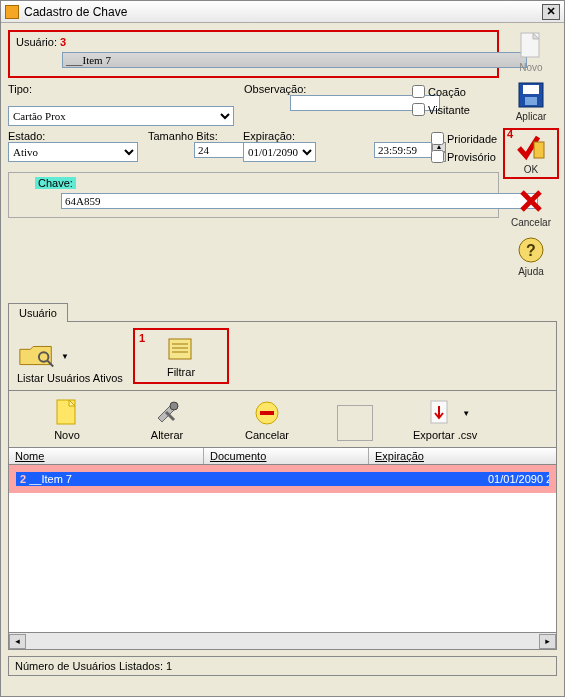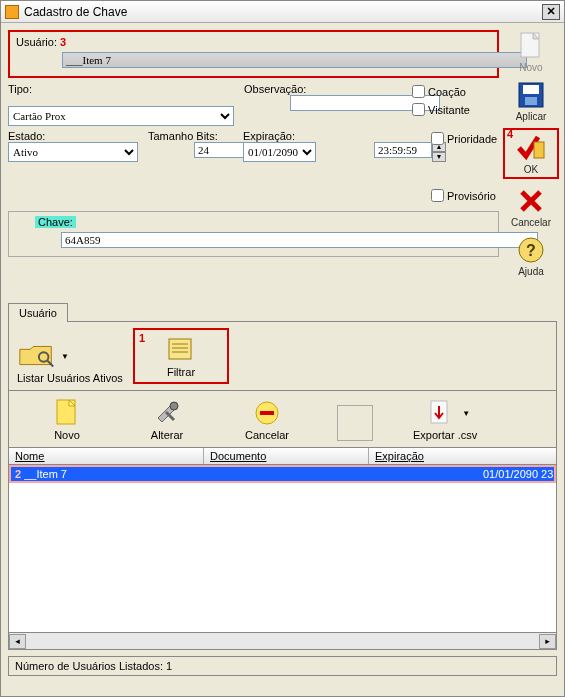--- a/index.html
+++ b/index.html
@@ -34,21 +34,21 @@
 .tbtn .ic2 { width: 40px; height: 32px; display: flex; align-items: center; justify-content: center; }
 .tbtn.wide { min-width: 110px; align-items: flex-start; }
 .tbtn.wide .inner { display: flex; align-items: center; gap: 3px; }
 .filtrar-wrap { border: 2px solid #d40000; padding: 4px 16px; margin-left: 6px; position: relative; }
 .filtrar-wrap .num { position: absolute; top: 2px; left: 4px; color: #d40000; font-weight: bold; font-size: 11px; }
 .dropbtn { width: 10px; height: 10px; font-size: 8px; display: inline-flex; align-items: center; justify-content: center; }
 .table-hdr { display: flex; background: linear-gradient(#fff, #e5e5e5); border: 1px solid #888; border-top: none; text-decoration: underline; }
 .th { padding: 2px 6px; font-size: 11px; border-right: 1px solid #aaa; text-decoration: underline; cursor: pointer; }
 .th.nome { width: 195px; } .th.doc { width: 165px; } .th.mat { width: 108px; } .th.exp { flex: 1; border-right: none; }
 .tablebody { background: #fff; border: 1px solid #888; border-top: none; height: 168px; overflow: auto; }
-.trow { display: flex; background: #1b60ff; color: #fff; border: 2px solid #fca5a5; font-size: 11px; }
+.trow { display: flex; background: #1b60ff; color: #fff; border: 7px solid #fca5a5; font-size: 11px; }
 .td { padding: 1px 4px; white-space: nowrap; overflow: hidden; }
 .td.nome { width: 195px; } .td.doc { width: 165px; } .td.mat { width: 108px; } .td.exp { flex: 1; text-align: right; }
 .hscroll { height: 17px; border: 1px solid #888; border-top: none; background: #e8e8e8; display: flex; align-items: center; }
 .hscroll .arr { width: 17px; height: 15px; background: #ddd; border: 1px solid #999; text-align: center; font-size: 9px; line-height: 13px; cursor: pointer; }
 .hscroll .track { flex: 1; height: 15px; }
 .status { border: 1px solid #888; margin-top: 6px; padding: 3px 6px; font-size: 11px; background: #ece9d8; }
 .chave-group { border: 1px solid #aaa; padding: 4px 6px 8px; margin-top: 4px; }
 .grey { color: #888; }
 </style>
 </head>
@@ -108,21 +108,21 @@
               <select class="input-sel" style="width:95px;"><option>01/01/2090</option></select>
               <div style="display:flex;">
                 <input class="input-txt" style="width: 58px;" value="23:59:59">
                 <div style="display:flex;flex-direction:column;">
                   <div style="width:14px;height:10px;border:1px solid #888;background:#ddd;font-size:7px;text-align:center;line-height:8px;cursor:pointer;">▲</div>
                   <div style="width:14px;height:10px;border:1px solid #888;background:#ddd;font-size:7px;text-align:center;line-height:8px;cursor:pointer;">▼</div>
                 </div>
               </div>
             </div>
           </div>
-          <div class="col" style="flex:1; padding-top:2px; padding-left:8px;gap:39px;">
+          <div class="col" style="flex:1; padding-top:2px; padding-left:8px;">
             <label class="chk">
                 <input type="checkbox" style="">
                 <span>Prioridade</span>
               </label>
             <label class="chk">
                 <input type="checkbox" style="">
                 <span>Provisório</span>
               </label>
           </div>
         </div>

